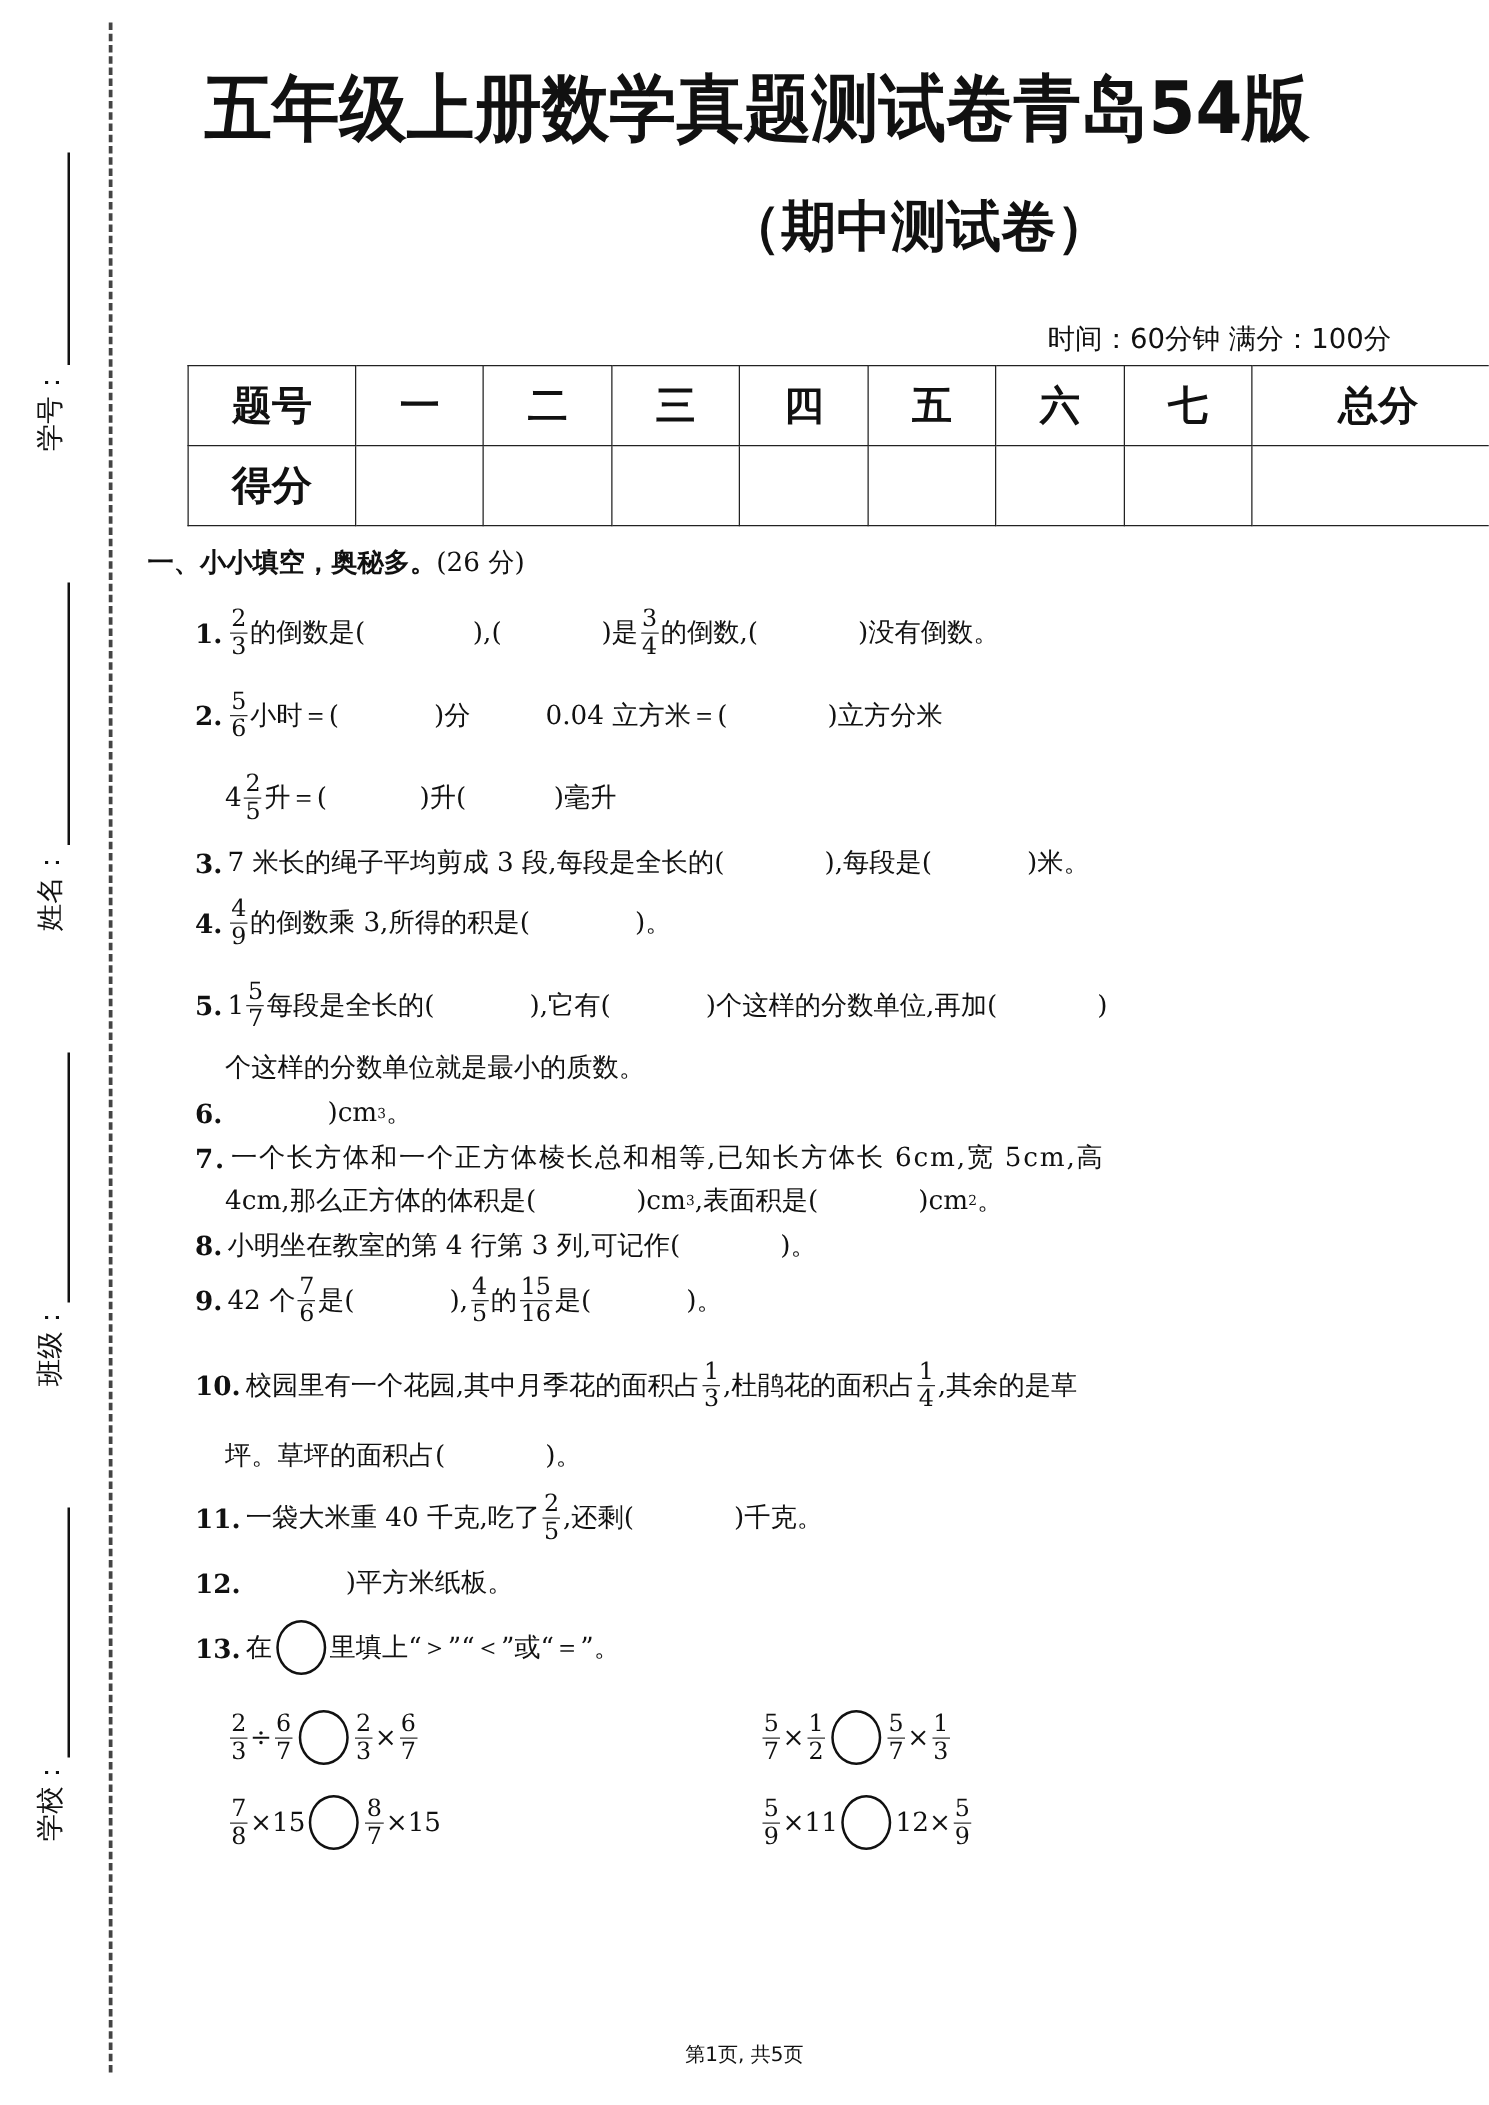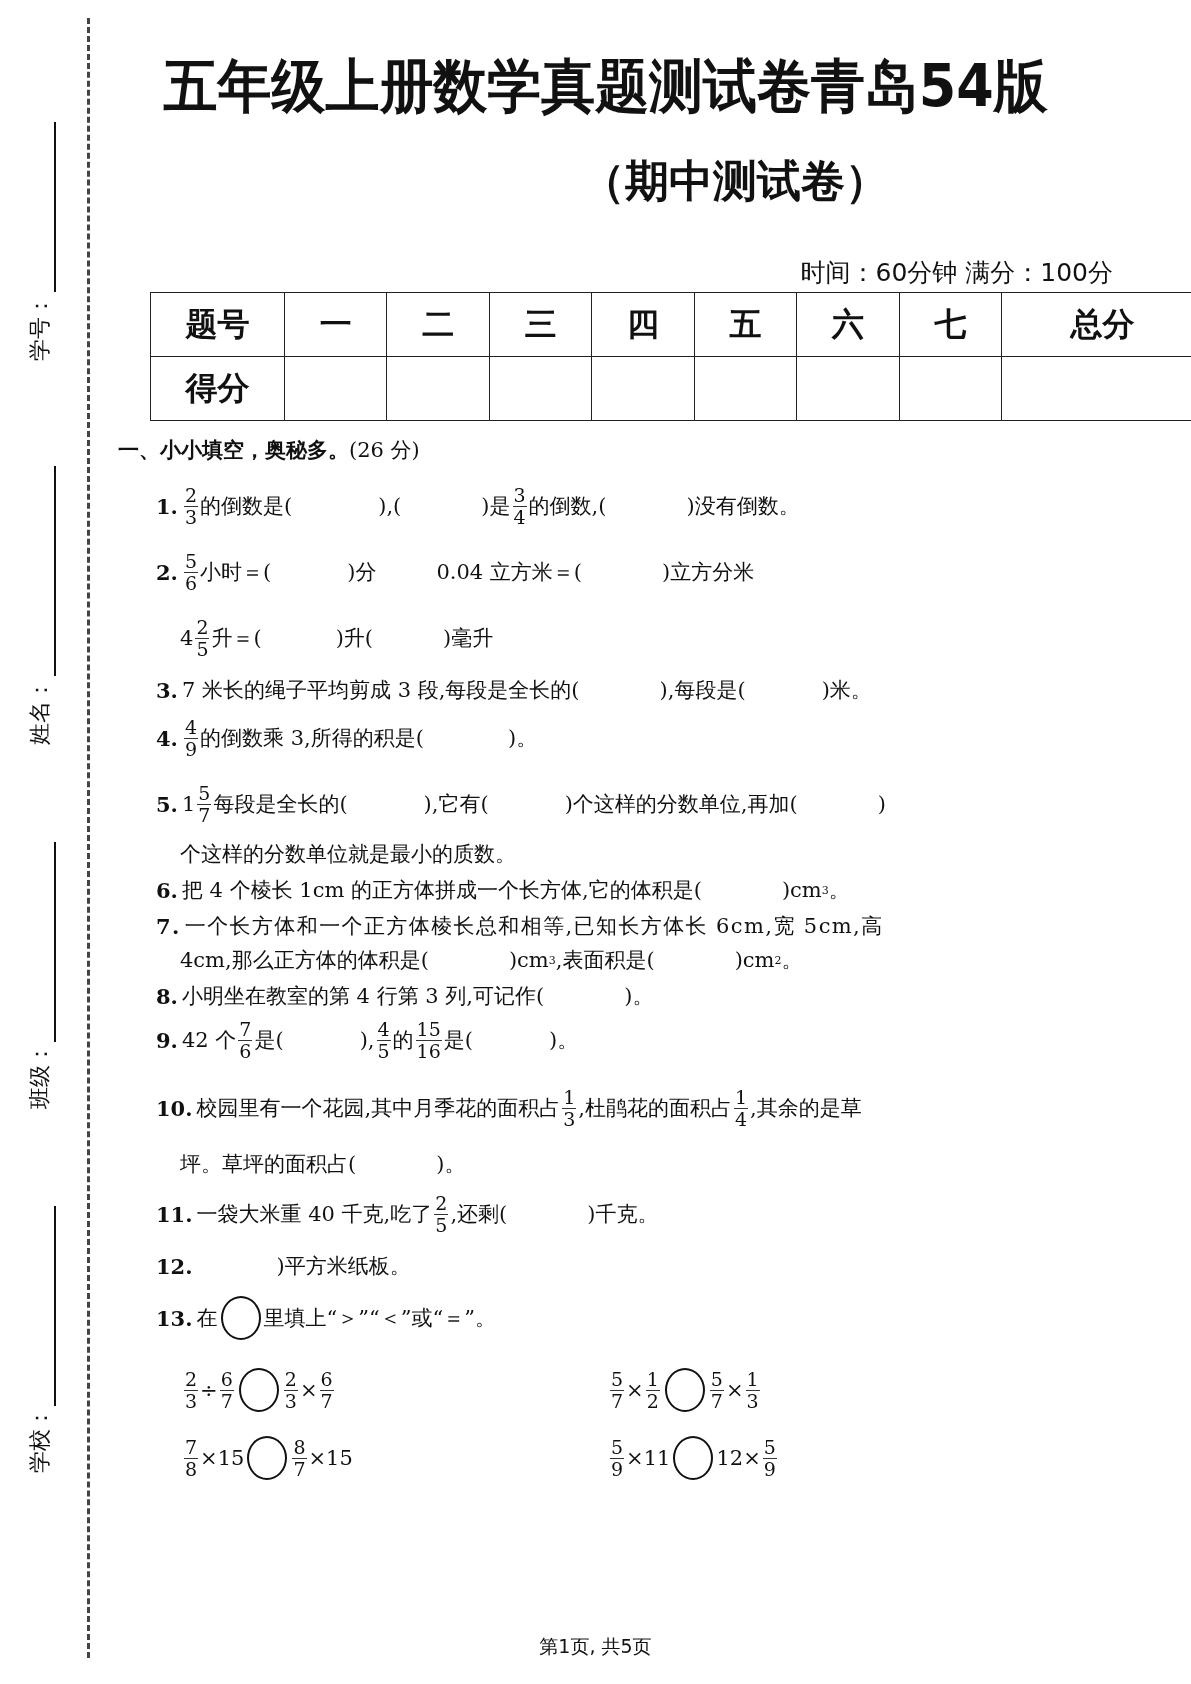--- a/index.html
+++ b/index.html
@@ -7,41 +7,41 @@
     body { position: relative; font-family: "DejaVu Serif", "Liberation Serif", serif; color: #111; }
 
     
     .dash-line { position: absolute; left: 87px; top: 18px; height: 1640px; width: 0; border-left: 3px dashed #444; }
     .margin-line { position: absolute; left: 54px; width: 0; border-left: 2px solid #111; }
     .margin-label { position: absolute; left: 22px; width: 36px; font-family: "DejaVu Sans", sans-serif; font-size: 22px; transform: rotate(-90deg); transform-origin: center; white-space: nowrap; text-align: center; }
 
     .title { position: absolute; left: 150px; top: 48px; width: 980px; text-align: center; font-family: "DejaVu Sans", sans-serif; font-size: 58px; font-weight: bold; letter-spacing: 0; transform: scaleX(0.93); transform-origin: left; white-space: nowrap; }
     .subtitle { position: absolute; left: 150px; top: 152px; width: 980px; text-align: center; font-family: "DejaVu Sans", sans-serif; font-size: 44px; font-weight: bold; padding-left: 190px; }
 
-    .meta { position: absolute; right: 78px; top: 256px; font-family: "DejaVu Sans", sans-serif; font-size: 25px; }
+    .meta { position: absolute; right: 78px; top: 256px; font-family: "DejaVu Sans", sans-serif; font-size: 22px; }
 
     table.score { position: absolute; left: 150px; top: 292px; width: 1054px; border-collapse: collapse; font-family: "DejaVu Sans", sans-serif; }
     table.score td { border: 1.5px solid #222; text-align: center; font-size: 32px; font-weight: bold; height: 64px; }
     table.score td.hdr-first { width: 134px; }
 
     .content { position: absolute; left: 118px; top: 440px; width: 930px; font-size: 21px; line-height: 1; }
     .section-title { position: absolute; left: 0; top: 0; font-family: "DejaVu Sans", sans-serif; font-weight: bold; font-size: 21px; }
     .section-title .pts { font-family: "DejaVu Serif", serif; font-weight: normal; }
     .q { position: absolute; left: 38px; white-space: nowrap; display: flex; align-items: center; }
     .q .num { font-weight: bold; margin-right: 4px; }
     .indent { left: 62px; }
     .frac { display: inline-flex; flex-direction: column; align-items: center; vertical-align: middle; font-size: 19px; line-height: 1; margin: 0 2px; }
     .frac .n { padding: 0 1px 1px; border-bottom: 1.5px solid #333; }
     .frac .d { padding-top: 1px; }
     .blank { display: inline-block; }
     .circle { display: inline-block; width: 40px; height: 44px; border: 2px solid #111; border-radius: 50%; vertical-align: middle; margin: 0 3px; }
     .sup { font-size: 11px; vertical-align: super; }
     .cmp { position: absolute; display: flex; align-items: center; white-space: nowrap; font-size: 21px; }
 
-    .footer { position: absolute; left: 0; width: 1191px; top: 1634px; text-align: center; font-family: "DejaVu Sans", sans-serif; font-size: 19px; }
+    .footer { position: absolute; left: 0; width: 1191px; top: 1634px; text-align: center; font-family: "DejaVu Sans", sans-serif; font-size: 16px; }
   </style>
 </head>
 <body>
 
 <div class="dash-line"></div>
 <div class="margin-line" style="top:122px;height:170px;"></div>
 <div class="margin-label" style="top:328px;">学号：</div>
 <div class="margin-line" style="top:466px;height:210px;"></div>
 <div class="margin-label" style="top:712px;">姓名：</div>
 <div class="margin-line" style="top:842px;height:200px;"></div>
@@ -166,21 +166,20 @@
     <span>)个这样的分数单位,再加(</span>
     <span class="blank" style="width:80px"></span>
     <span>)</span>
   </div>
   <div class="q indent" style="top:402px;height:24px;text-align:center;">
     <span>个这样的分数单位就是最小的质数。</span>
   </div>
 
   <div class="q" style="top:438px;height:24px;">
     <span class="num">6.</span>
-    <span>把 4 个棱长 1cm 的正方体拼成一个长方体,它的体积是(</span>
     <span class="blank" style="width:80px"></span>
     <span>)cm</span>
       <span class="sup">3</span>
       <span>。</span>
   </div>
 
   <div class="q" style="top:474px;height:24px;letter-spacing:1.4px;">
     <span class="num">7.</span>
     <span>一个长方体和一个正方体棱长总和相等,已知长方体长 6cm,宽 5cm,高</span>
   </div>

